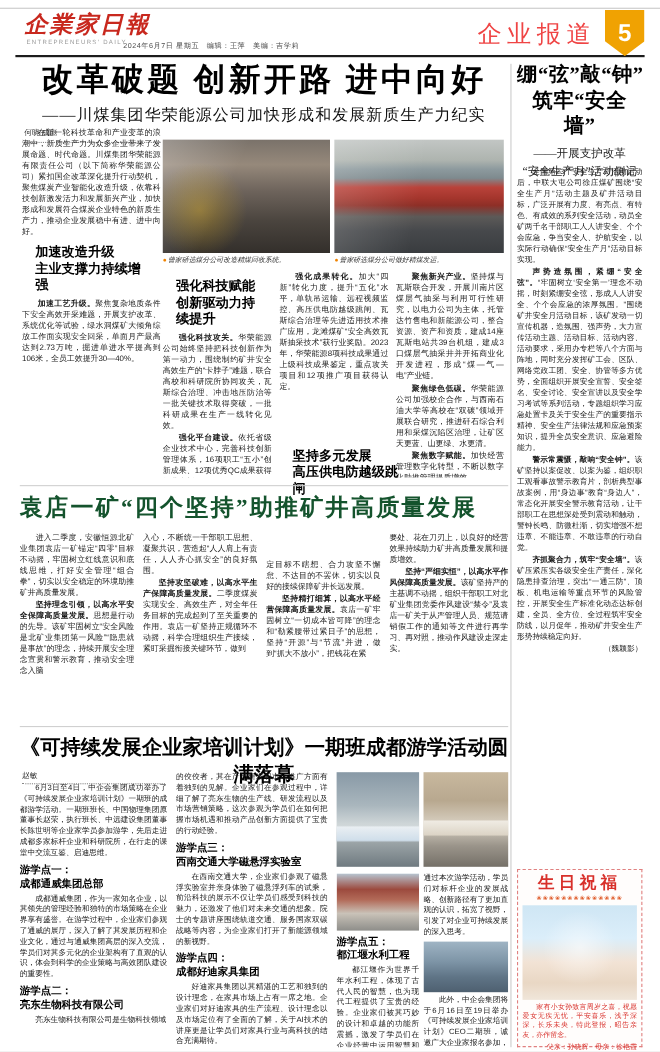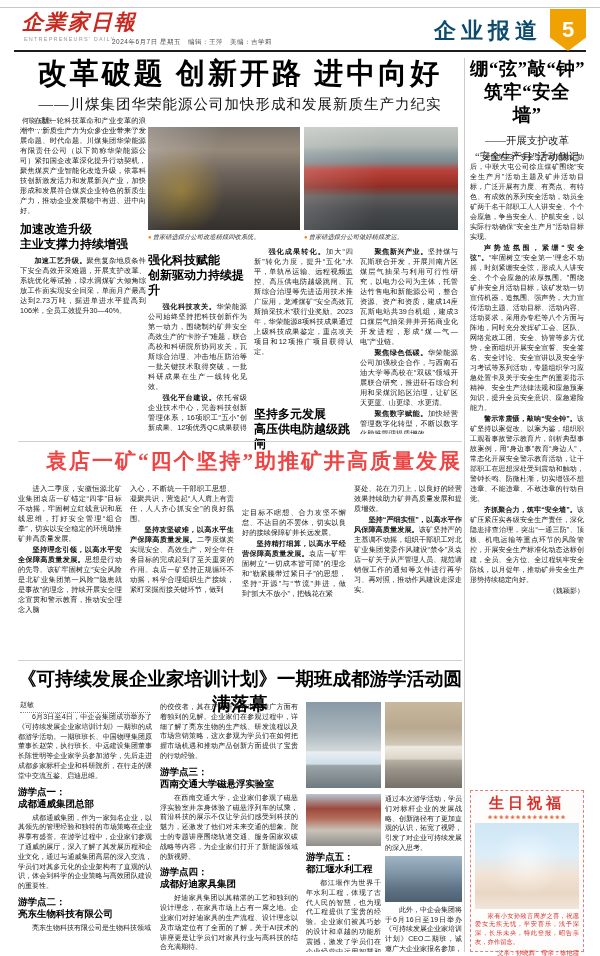--- a/index.html
+++ b/index.html
@@ -11,21 +11,21 @@
   .rule-mast{left:14px;right:14px;top:50px;height:2px;background:#1c1c1c;}
   .rule-thin{height:1px;background:#d0d0d0;}
   .vrule{left:464px;top:58px;width:1px;height:894px;background:#cccccc;}
   
   .logo{left:22px;top:12px;font-family:"Liberation Serif",serif;font-weight:900;font-style:italic;
         font-size:21px;color:#c8281e;letter-spacing:2px;line-height:1;}
   .logo-en{left:24px;top:36px;font-size:5.5px;color:#999;letter-spacing:1.2px;}
   .dateline{left:112px;top:38px;font-size:6.5px;color:#4a4a4a;letter-spacing:.5px;}
   .section-row{right:58px;top:16px;display:flex;align-items:baseline;gap:10px;}
   .section-en{font-size:21px;color:#8f8f8f;letter-spacing:1px;font-weight:500;}
-  .section-cn{font-size:22px;font-weight:700;letter-spacing:5px;color:#0c4a6e;}
+  .section-cn{font-size:22px;font-weight:400;letter-spacing:5px;color:#ef4444;}
   .badge{right:14px;top:9px;width:36px;height:42px;background:#f0a202;
          clip-path:polygon(0 0,100% 0,100% 68%,50% 100%,0 68%);
          display:flex;align-items:center;justify-content:center;
          color:#fff;font-size:22px;font-weight:bold;z-index:3;}
   
   .main-head{left:18px;top:57px;width:444px;text-align:center;}
   .main-head h1{margin:0;font-family:"Liberation Serif",serif;font-weight:900;
                 font-size:29px;letter-spacing:3px;line-height:1.15;color:#000;}
   .main-dek{margin-top:5px;font-family:"Liberation Serif",serif;font-size:14.5px;
             letter-spacing:1px;color:#111;}
@@ -40,39 +40,39 @@
      background:linear-gradient(100deg,rgba(255,255,255,.18),transparent 50%),
        linear-gradient(180deg,#c2c6c4 0%,#aeb4af 18%,#8d9a9e 26%,#7e8a8e 34%,#b9423a 42%,#a3352c 52%,#8e2f27 58%,#5c5a58 68%,#47494c 80%,#393c3f 100%);}
   .caption{font-size:6.3px;color:#333;font-style:italic;font-family:"Liberation Serif",serif;line-height:1.3;}
   .cap1{left:148px;top:233px;width:152px;}
   .cap2{left:304px;top:233px;width:154px;}
   .capdot{color:#f08300;font-style:normal;font-size:6px;margin-right:1px;}
   .bt{font-size:7.2px;line-height:10px;text-align:justify;margin:0 0 1px;text-indent:2em;color:#191919;}
   .noind{text-indent:0;}
   .lead{font-weight:bold;}
   .col{overflow:hidden;}
-  .colhead{font-weight:800;font-size:12px;line-height:15px;margin:6px 0 4px;color:#000;text-indent:0;}
+  .colhead{font-weight:800;font-size:12px;line-height:15px;margin:6px 12px 4px;color:#000;text-indent:0;}
   .m-col1{left:20px;top:116px;width:126px;height:304px;}
   .m-col2{left:148px;top:247px;width:99px;height:187px;}
   .m-col3{left:254px;top:247px;width:99px;height:152px;}
   .m-col3h{left:254px;top:401px;width:99px;}
   .m-col4{left:360px;top:247px;width:98px;height:187px;}
   
   .side{left:470px;top:58px;width:114px;}
   .side-h{font-family:"Liberation Serif",serif;font-weight:900;font-size:18.5px;
           letter-spacing:.5px;line-height:1.25;text-align:center;color:#000;}
   .side-dek{text-align:center;font-family:"Liberation Serif",serif;font-size:10.5px;
             line-height:1.45;margin-top:6px;color:#222;}
   .side-body{left:470px;top:152px;width:114px;height:634px;overflow:hidden;}
   .side-body p{font-size:7px;line-height:10px;}
   .side-by{text-align:right;text-indent:0;}
   
   .yd-rule1{left:18px;top:441px;width:444px;}
-  .yd-head{left:18px;top:447px;width:444px;text-align:right;font-family:"Liberation Serif",serif;
-           font-weight:900;font-size:21px;letter-spacing:2px;color:#ef4444;}
+  .yd-head{left:18px;top:447px;width:444px;text-align:left;font-family:"Liberation Serif",serif;
+           font-weight:900;font-size:21px;letter-spacing:2px;color:#14532d;}
   .yd-col{top:484px;height:172px;}
   .yd1{left:18px;width:104px;} .yd2{left:130px;width:104px;}
   .yd3{left:242px;width:104px;margin-top:24px;} .yd4{left:354px;width:108px;}
   .yd-rule2{left:18px;top:660px;width:444px;}
   
   .tour-head{left:18px;top:666px;width:444px;text-align:center;font-family:"Liberation Serif",serif;
              font-weight:900;font-size:18.5px;letter-spacing:0px;color:#000;}
   .tour-by{left:20px;top:700px;width:130px;font-size:7px;color:#333;
            border-bottom:1px dotted #888;padding-bottom:2px;}
   .t-col1{left:18px;top:712px;width:134px;height:240px;}

